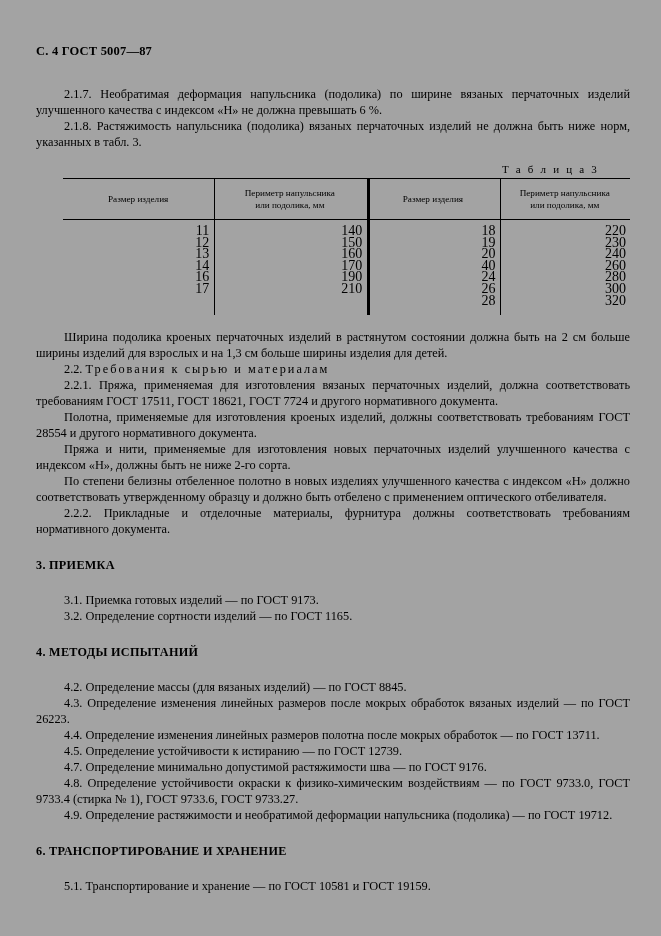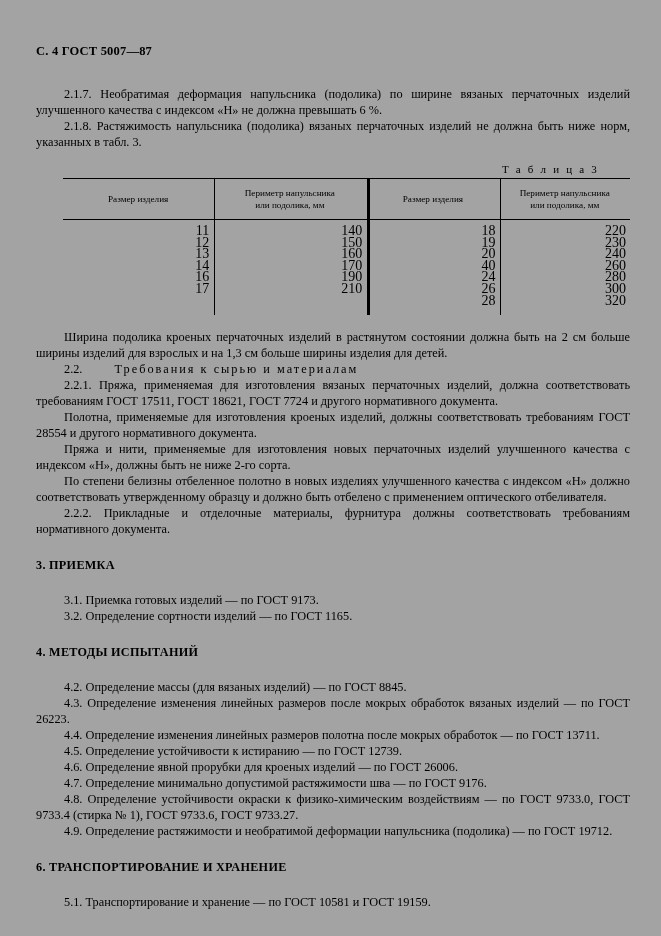--- a/index.html
+++ b/index.html
@@ -39,21 +39,20 @@
     font-size: 12.3px;
     line-height: 16px;
     text-align: justify;
     text-indent: 28px;
     text-justify: inter-word;
     hyphens: none;
   }
 
   .spaced {
     letter-spacing: 2.0px;
-    margin-left: 29px;
   }
 
   
   .table-caption {
     font-size: 11px;
     letter-spacing: 2.2px;
     text-align: right;
     padding-right: 31px;
     margin-top: 13px;
     margin-bottom: 3px;
@@ -209,21 +208,20 @@
 
     <p class="body">3.1.  Приемка готовых изделий — по ГОСТ 9173.</p>
     <p class="body">3.2.  Определение сортности изделий — по ГОСТ 1165.</p>
 
     <h2 class="section">4.  МЕТОДЫ ИСПЫТАНИЙ</h2>
 
     <p class="body">4.2.  Определение массы (для вязаных изделий) — по ГОСТ 8845.</p>
     <p class="body">4.3.  Определение изменения линейных размеров после мокрых обработок вязаных изделий — по ГОСТ 26223.</p>
     <p class="body">4.4. Определение изменения линейных размеров полотна после мокрых обработок — по ГОСТ 13711.</p>
     <p class="body">4.5.  Определение устойчивости к истиранию — по ГОСТ 12739.</p>
-    <p class="body">4.6.  Определение явной прорубки для кроеных изделий — по ГОСТ 26006.</p>
     <p class="body">4.7.  Определение минимально допустимой растяжимости шва — по ГОСТ 9176.</p>
     <p class="body">4.8. Определение устойчивости окраски к физико-химическим воздействиям — по ГОСТ 9733.0, ГОСТ 9733.4 (стирка № 1), ГОСТ 9733.6, ГОСТ 9733.27.</p>
     <p class="body">4.9. Определение растяжимости и необратимой деформации напульсника (подолика) — по ГОСТ 19712.</p>
 
     <h2 class="section">6.  ТРАНСПОРТИРОВАНИЕ И ХРАНЕНИЕ</h2>
 
     <p class="body">5.1.  Транспортирование и хранение — по ГОСТ 10581 и ГОСТ 19159.</p>
 
   </div>
 </div>

